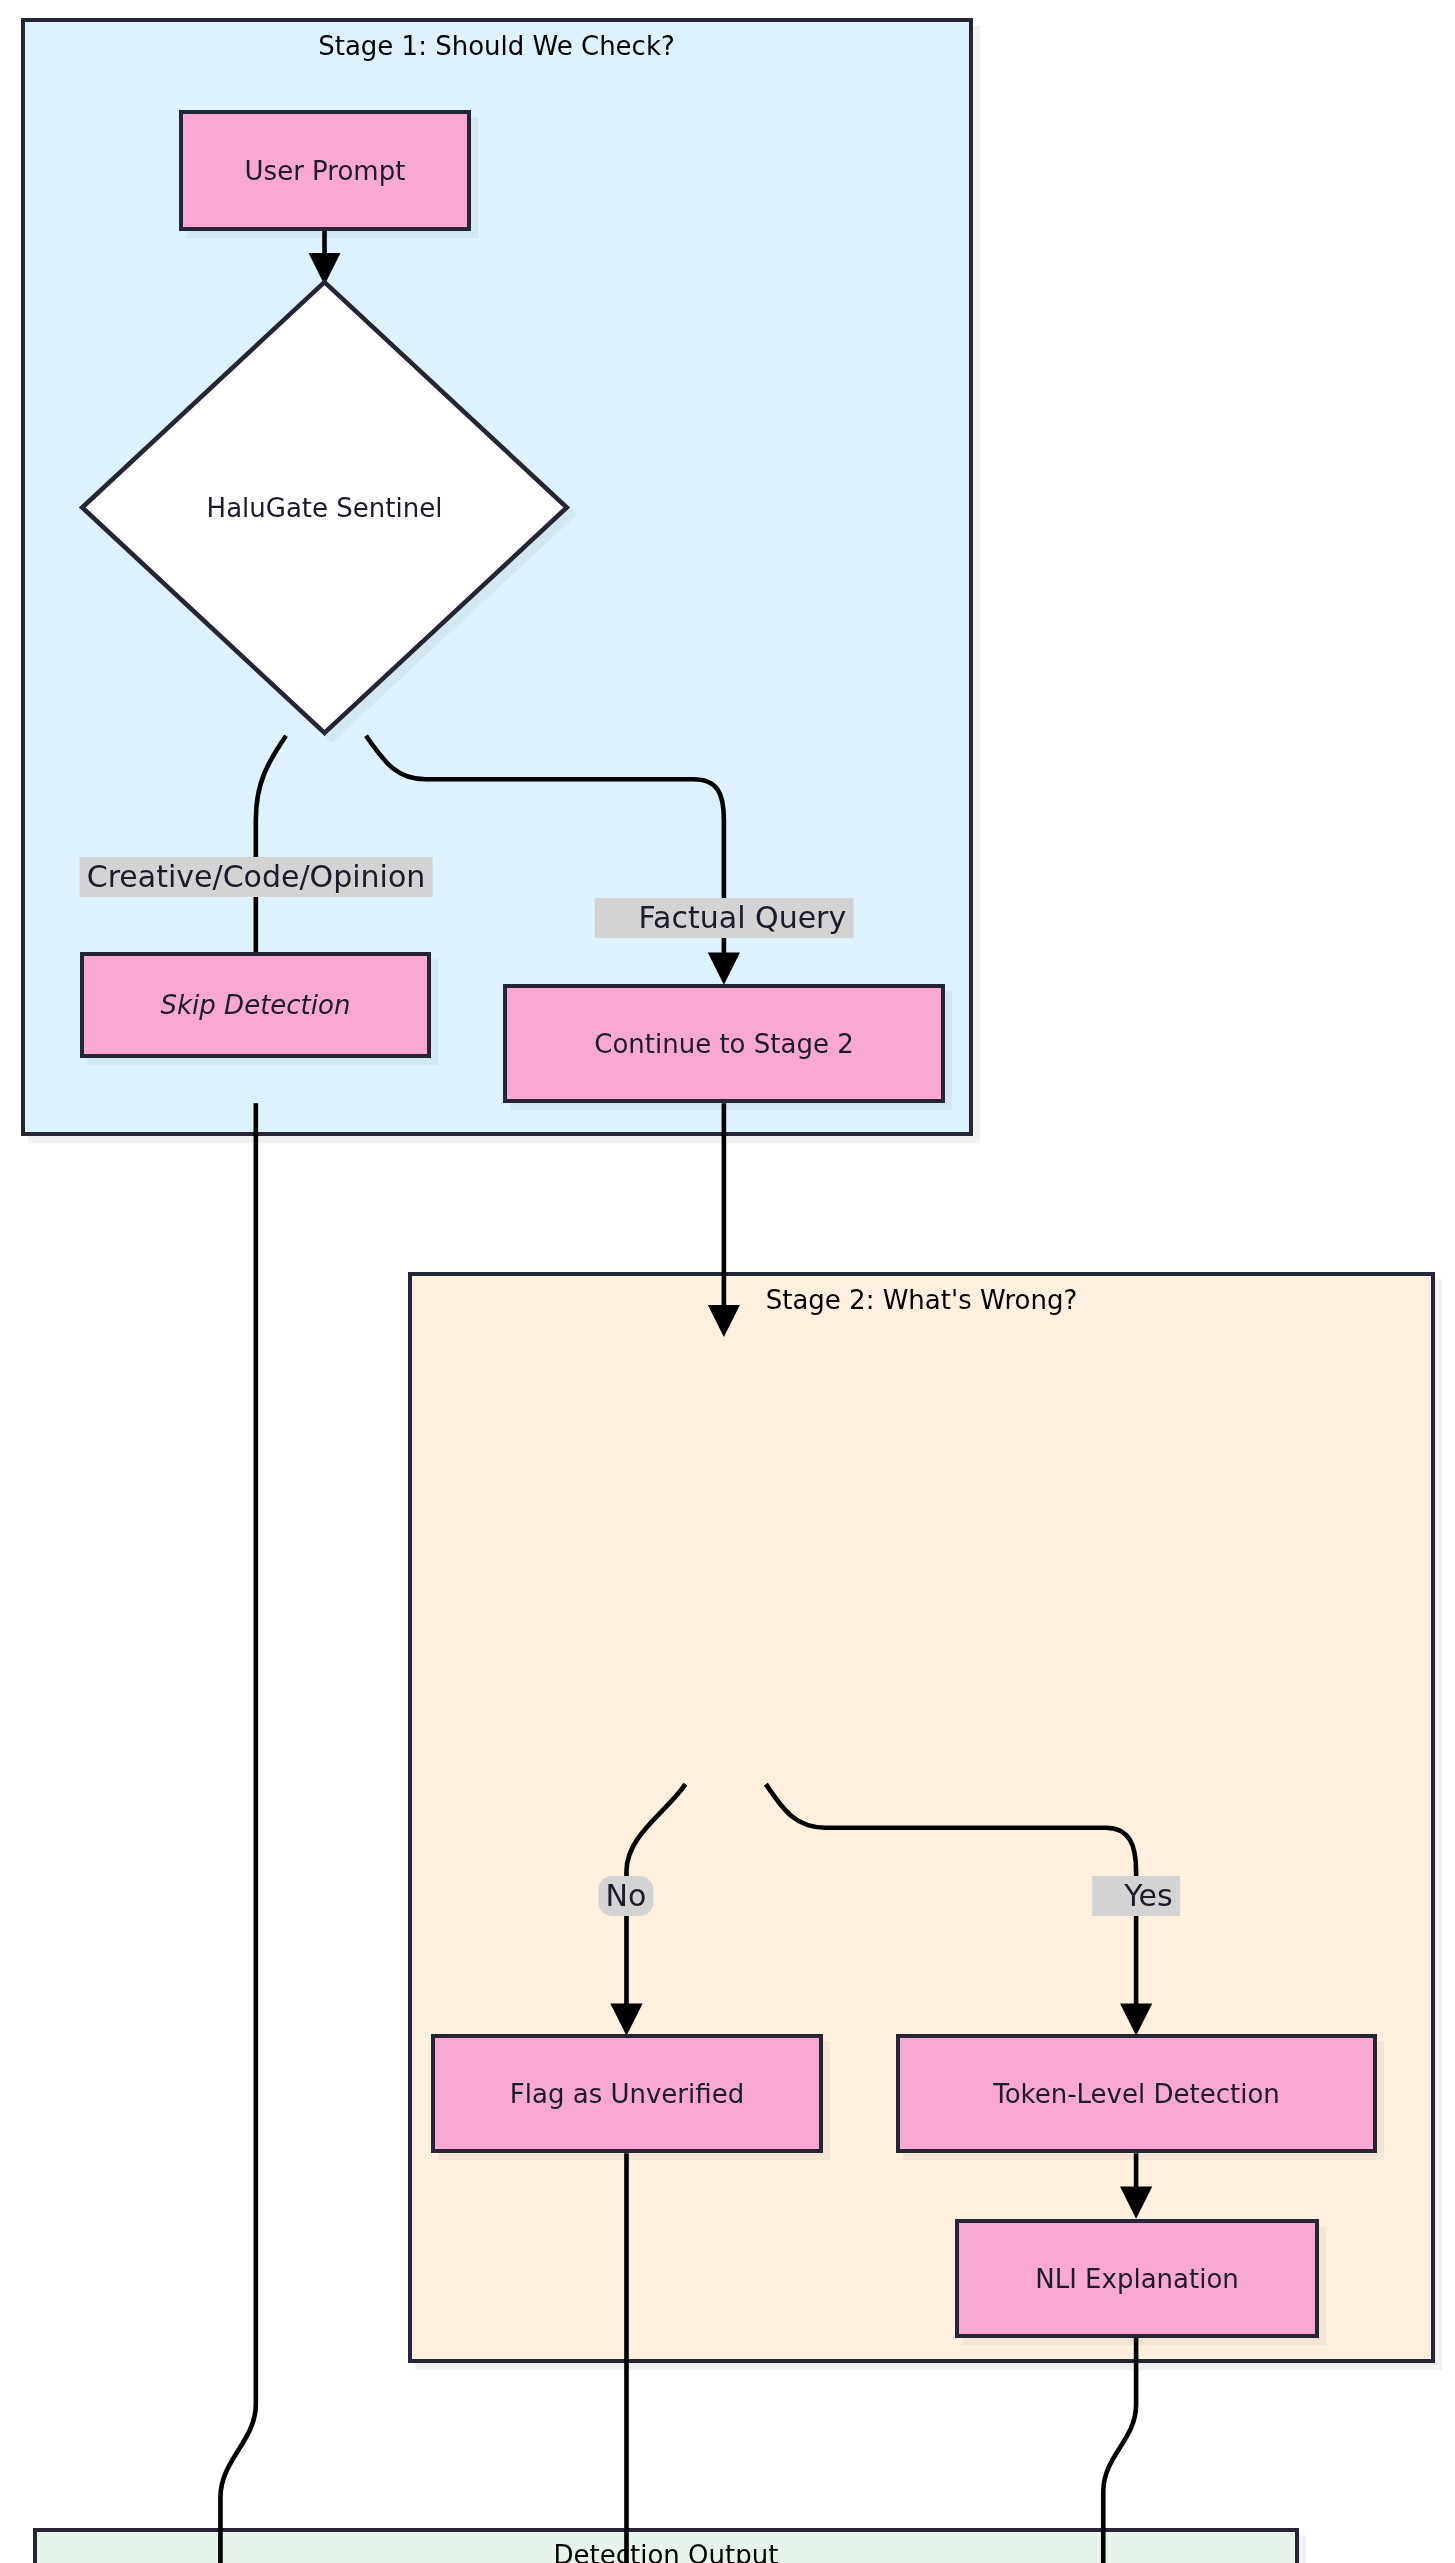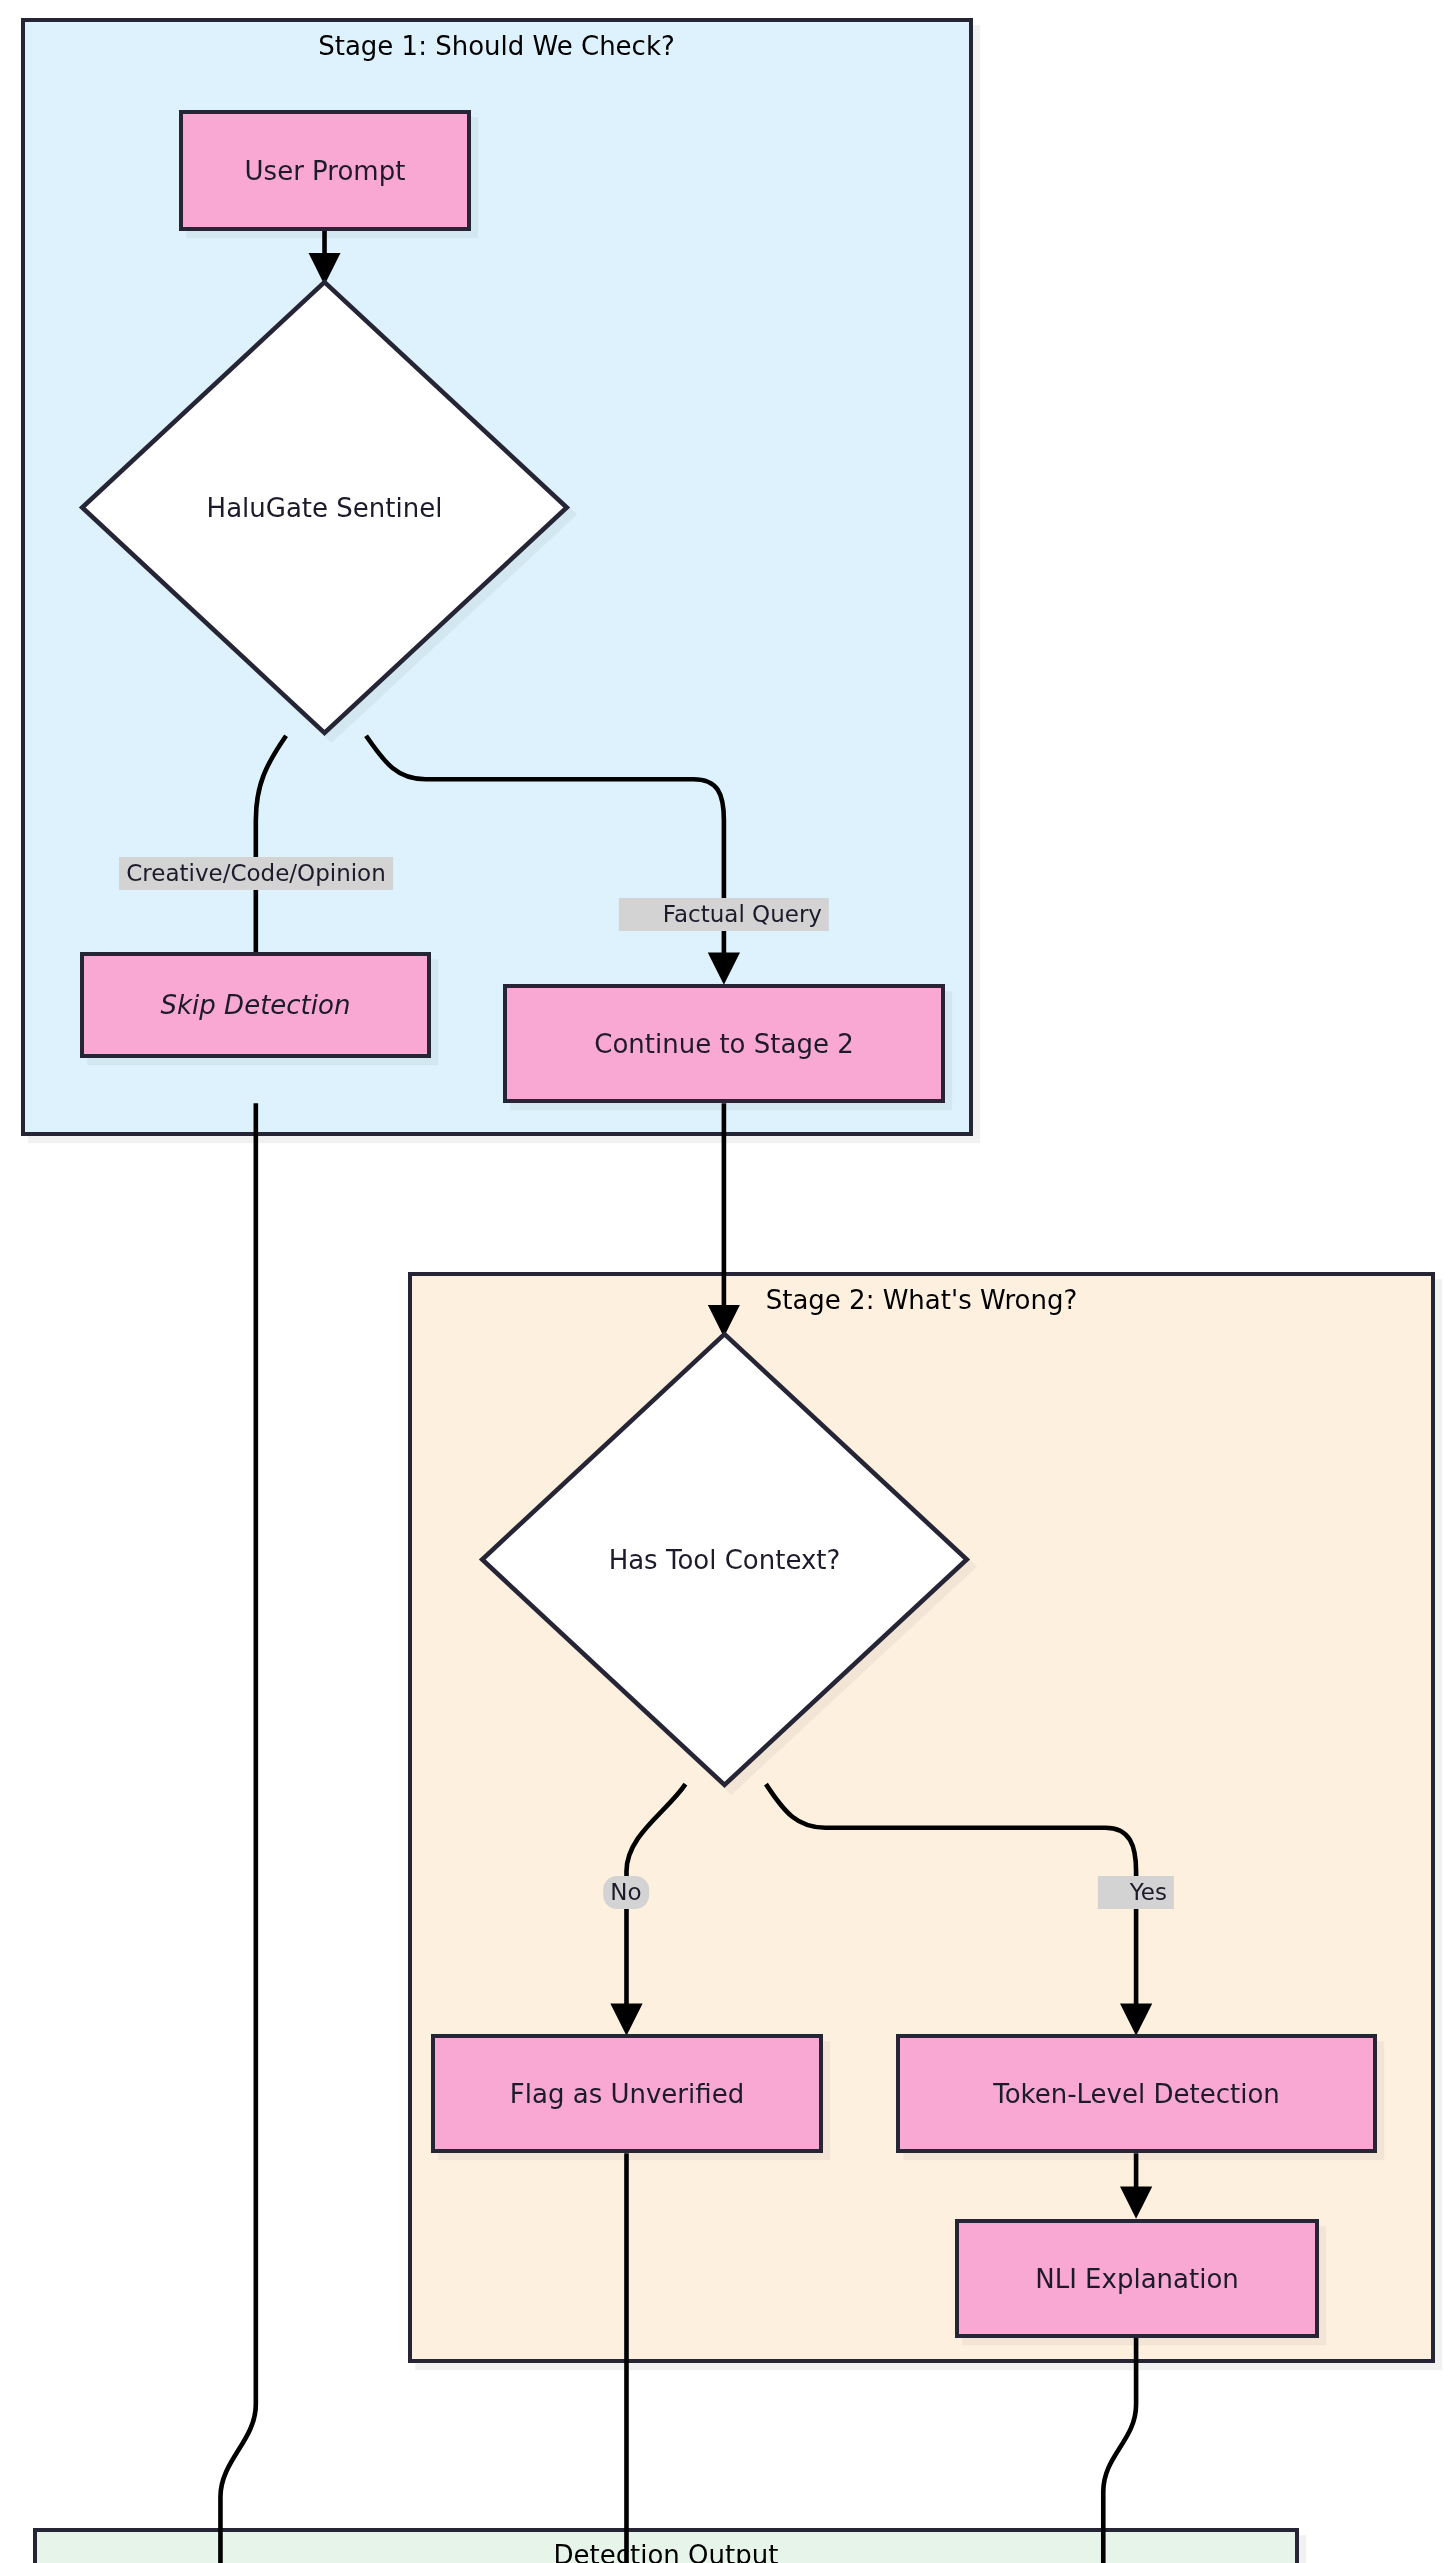--- a/index.html
+++ b/index.html
@@ -79,21 +79,21 @@
     font-family: "DejaVu Sans", sans-serif;
     white-space: nowrap;
     pointer-events: none;
   }
 
   
   .edge-label {
     position: absolute;
     background: #d3d3d3;
     color: #1d1b2b;
-    font-size: 23px;
+    font-size: 30px;
     font-family: "DejaVu Sans", sans-serif;
     padding: 5.1px 7.2px;
     white-space: nowrap;
     line-height: 1.0;
     transform: translateX(-50%);
     box-sizing: border-box;
     text-align: center;
   }
 </style>
 </head>
@@ -150,26 +150,20 @@
     <svg width="495" height="461" viewBox="0 0 966 900">
       <polygon points="483,10 956,450 483,890 10,450" fill="#ffffff" stroke="#252536" stroke-width="9"></polygon>
     </svg>
     <div class="diamond-label">HaluGate Sentinel</div>
   </div>
 
   <div class="node" style="left:80px; top:952px; width:351px; height:106px;font-style:italic;">Skip Detection</div>
 
   <div class="node" style="left:503px; top:984px; width:442px; height:119px;">Continue to Stage 2</div>
 
-  <div class="diamond-wrap" style="left:477px; top:1329px; width:495px; height:461px;">
-    <svg width="495" height="461" viewBox="0 0 966 900">
-      <polygon points="483,10 956,450 483,890 10,450" fill="#ffffff" stroke="#252536" stroke-width="9"></polygon>
-    </svg>
-    <div class="diamond-label">Has Tool Context?</div>
-  </div>
 
   <div class="node" style="left:431px; top:2034px; width:392px; height:119px;">Flag as Unverified</div>
 
   <div class="node" style="left:896px; top:2034px; width:481px; height:119px;">Token-Level Detection</div>
 
   <div class="node" style="left:955px; top:2219px; width:364px; height:119px;">NLI Explanation</div>
 
 </div>
 
 

